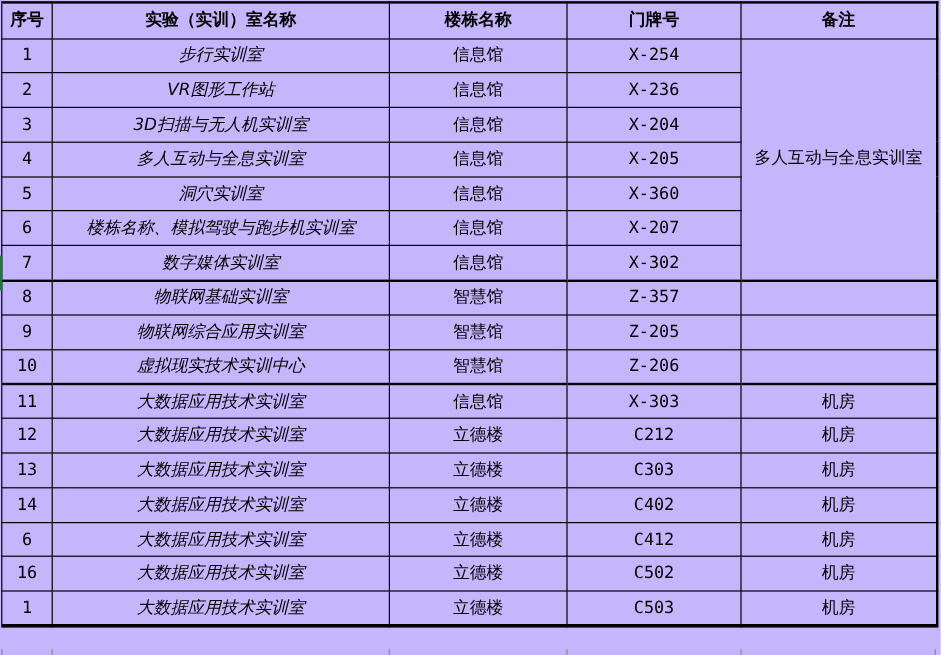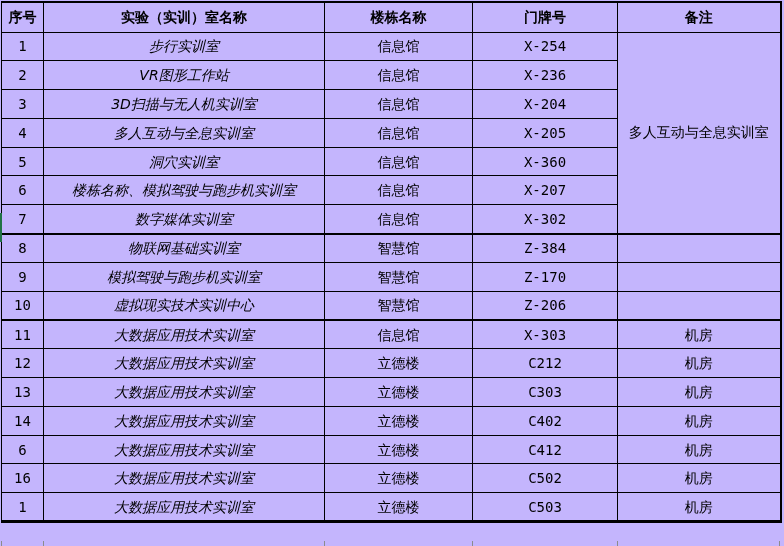--- a/index.html
+++ b/index.html
@@ -150,28 +150,28 @@
       <tr>
         <td class="cell-no">7</td>
         <td class="cell-name">数字媒体实训室</td>
         <td class="cell-building">信息馆</td>
         <td class="cell-room">X-302</td>
       </tr>
       <tr class="section-start">
         <td class="cell-no">8</td>
         <td class="cell-name">物联网基础实训室</td>
         <td class="cell-building">智慧馆</td>
-        <td class="cell-room">Z-384</td>
+        <td class="cell-room">Z-357</td>
         <td class="cell-remark"></td>
       </tr>
       <tr>
         <td class="cell-no">9</td>
-        <td class="cell-name">模拟驾驶与跑步机实训室</td>
+        <td class="cell-name">物联网综合应用实训室</td>
         <td class="cell-building">智慧馆</td>
-        <td class="cell-room">Z-170</td>
+        <td class="cell-room">Z-205</td>
         <td class="cell-remark"></td>
       </tr>
       <tr>
         <td class="cell-no">10</td>
         <td class="cell-name">虚拟现实技术实训中心</td>
         <td class="cell-building">智慧馆</td>
         <td class="cell-room">Z-206</td>
         <td class="cell-remark"></td>
       </tr>
       <tr class="section-start">

